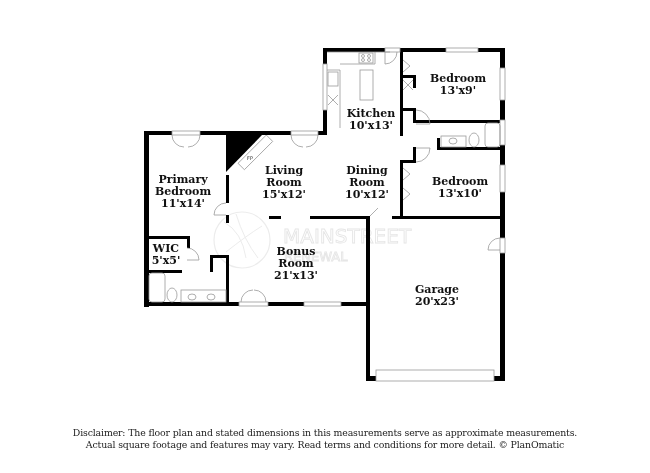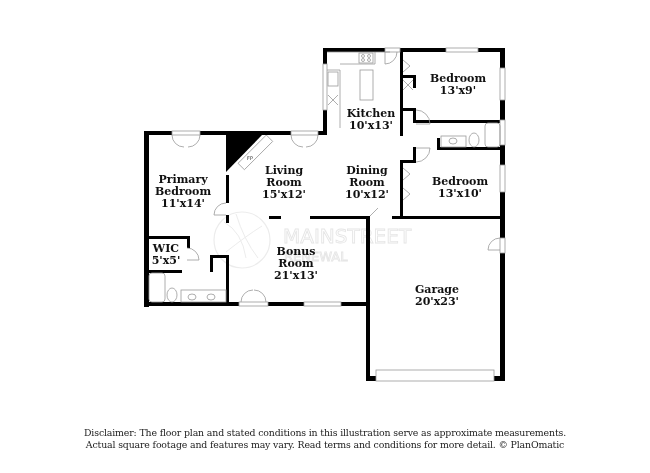--- a/index.html
+++ b/index.html
@@ -251,14 +251,14 @@
       <text class="label" x="296" y="267">Room</text>
       <text class="dim" x="296" y="279">21'x13'</text>
     </g>
     <g>
       <text class="label" x="437" y="293">Garage</text>
       <text class="dim" x="437" y="305">20'x23'</text>
     </g>
   </g>
 </svg>
 
-<div class="disclaimer" id="disc1">Disclaimer: The floor plan and stated conditions in this illustration serve as approximate measurements.</div>
+<div class="disclaimer" id="disc1">Disclaimer: The floor plan and stated dimensions in this measurements serve as approximate measurements.</div>
 <div class="disclaimer" id="disc2">Actual square footage and features may vary. Read terms and conditions for more detail. © PlanOmatic</div>
 
 </body></html>

